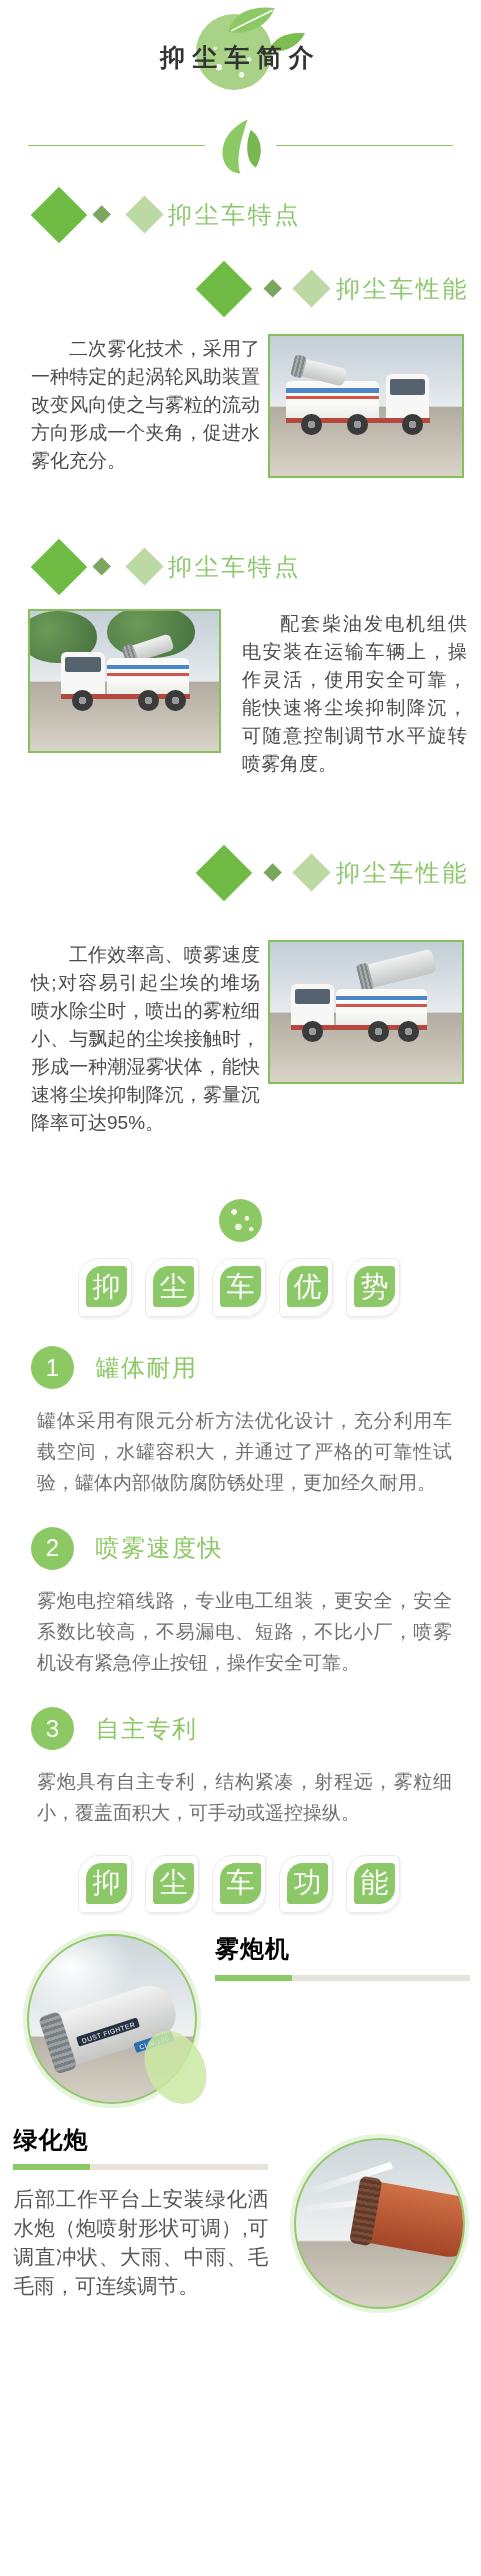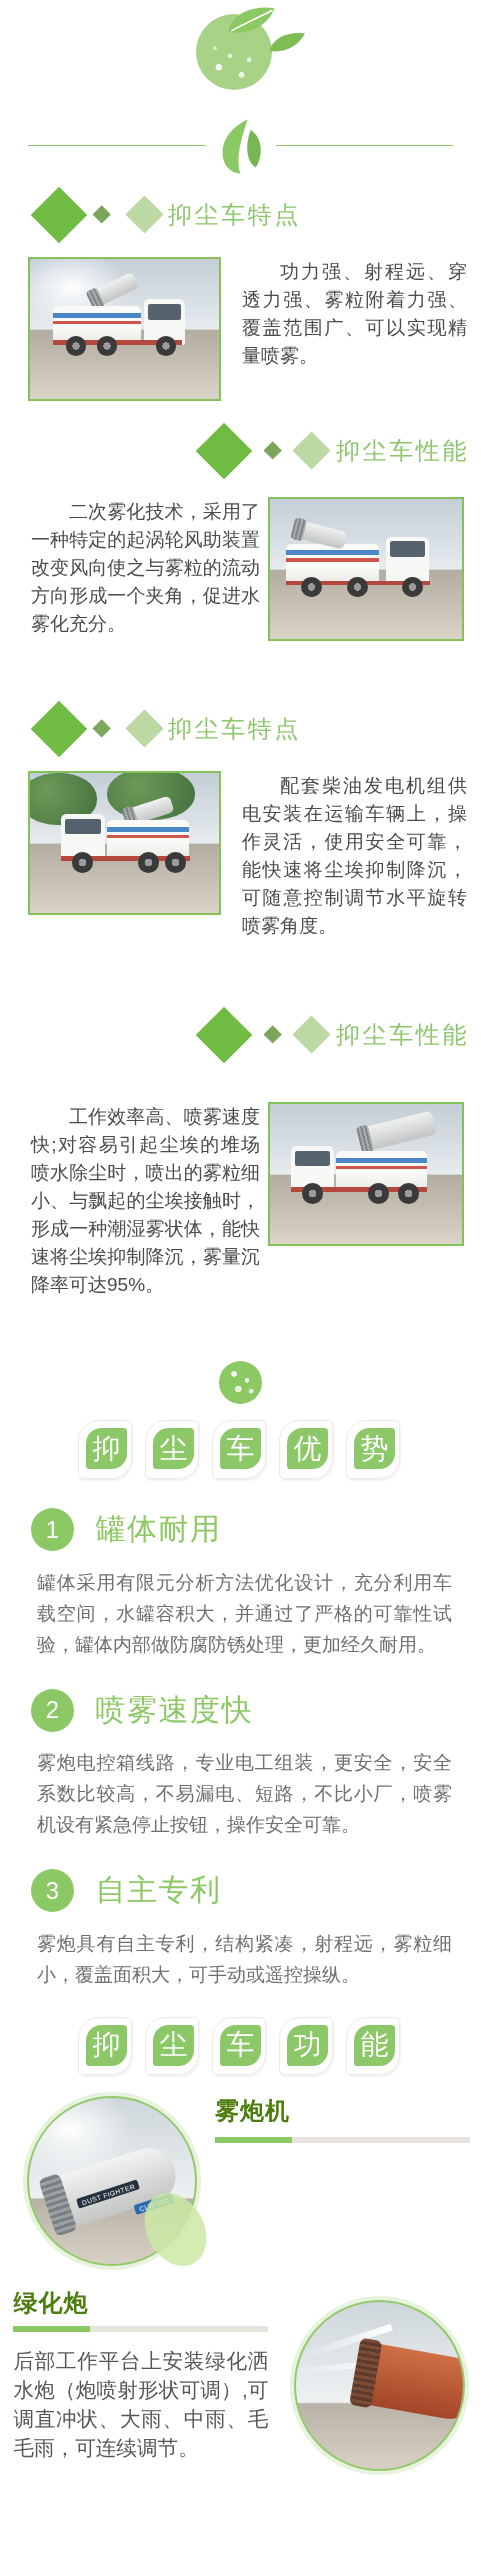--- a/index.html
+++ b/index.html
@@ -88,36 +88,36 @@
   .tiles{display:flex;justify-content:center;gap:26px;margin-top:14.4px;height:61px;align-items:center;}
   .tile{position:relative;width:41px;height:41px;background:#8dc868;border-radius:15.5px 3.6px 15.5px 3.6px;
     display:flex;align-items:center;justify-content:center;color:#fff;font-size:28px;font-weight:500;}
   .tile::before{content:"";position:absolute;left:-7.7px;top:-7.7px;right:-4.6px;bottom:-9.8px;
     border:1px solid #ebebe6;border-radius:20.6px 5.2px 20.6px 5.2px;box-shadow:1px 1.5px 2.1px rgba(0,0,0,.06);}
 
   
   .adv-head{display:flex;align-items:center;margin:29px 0 0 31px;height:43px;}
   .adv-num{width:43px;height:43px;border-radius:50%;background:#8cc863;color:#fff;font-size:24px;
     display:flex;align-items:center;justify-content:center;}
-  .adv-title{margin:0 0 0 21.6px;font-size:30px;font-weight:500;letter-spacing:1.5px;color:#8cc863;}
+  .adv-title{margin:0 0 0 21.6px;font-size:24px;font-weight:500;letter-spacing:1.5px;color:#8cc863;}
   .adv-text{margin:15.5px 29px 0 37px;font-size:19px;line-height:31px;color:#6f6f6f;text-align:justify;}
 
   
   .func{position:relative;}
   .f1{height:181px;margin-top:16.5px;}
   .f2{height:207px;margin-top:15.5px;}
   .pcwrap{position:absolute;}
   .func.img-left .pcwrap{left:27px;top:4.1px;width:170px;height:170px;}
   .func.img-right .pcwrap{left:294px;top:11.3px;width:171px;height:171px;}
   .pc{position:absolute;inset:0;border-radius:50%;border:2.6px solid #92c96a;overflow:hidden;
     box-shadow:0 0 0 4.1px rgba(146,201,106,.22);
     background:linear-gradient(180deg,#cdd6da 0%,#eef1f2 60%,#b9b2a7 61%,#d6d0c5 100%);}
   .pc-accent{position:absolute;right:-7.2px;bottom:-2.1px;width:57px;height:77px;border-radius:50%;
     background:#cbe9a4;opacity:.85;transform:rotate(-28deg);}
-  .func .ft{position:absolute;margin:0;font-size:24px;font-weight:bold;color:#4d7c0f;letter-spacing:1px;}
+  .func .ft{position:absolute;margin:0;font-size:24px;font-weight:bold;color:#000000;letter-spacing:1px;}
   .func.img-left .ft{left:215px;top:3.1px;}
   .func.img-right .ft{left:13.4px;top:-2.1px;}
   .bar{position:absolute;height:6.2px;background:#e7e3dd;}
   .func.img-left .bar{left:215px;top:45px;width:255px;}
   .func.img-right .bar{left:13.4px;top:37px;width:255px;}
   .bar::before{content:"";position:absolute;left:0;top:0;bottom:0;width:30%;background:#8cc863;}
   .func .ftx{position:absolute;margin:0;font-size:20.6px;line-height:29px;color:#565656;text-align:justify;}
   .func.img-left .ftx{left:215px;top:64px;width:256px;}
   .func.img-right .ftx{left:13.4px;top:57px;width:255px;}
   .pill{position:absolute;background:#273240;color:#fff;font-size:6.7px;letter-spacing:0.5px;
@@ -137,55 +137,41 @@
 
   <header class="hero">
     <div class="logo"></div>
     <svg class="logo-leaf1" width="52" height="33" viewBox="0 0 100 64">
       <path d="M4 54 C10 20 48 2 94 8 C80 44 40 62 4 54 Z" fill="#8cc863"></path>
       <path d="M10 52 C40 36 66 24 90 12" stroke="#ffffff" stroke-width="3" fill="none"></path>
     </svg>
     <svg class="logo-leaf2" width="38" height="24" viewBox="0 0 74 46">
       <path d="M2 40 C10 14 40 2 72 6 C60 32 28 46 2 40 Z" fill="#7dbd52"></path>
     </svg>
+    <h1 class="hero-title">抑尘车简介</h1>
   </header>
 
 
   <div class="divider">
     <span class="line"></span>
     <svg class="leaf" width="47" height="58" viewBox="0 0 46 56">
       <path d="M30 2 C13 10 3 24 6 40 C8 50 16 55 23 55 C19 44 21 28 30 2 Z" fill="#8cc863"></path>
       <path d="M33 12 C44 20 46 36 38 49 C29 44 27 28 33 12 Z" fill="#79b753"></path>
       <path d="M24 52 C24 38 27 22 30 8" stroke="#ffffff" stroke-width="2" fill="none"></path>
     </svg>
     <span class="line"></span>
   </div>
 
   <section class="sec-head pos-left">
     <span class="d d-lg"></span>
     <span class="d d-sm"></span>
     <span class="d d-md"></span>
     <h2 class="t">抑尘车特点</h2>
   </section>
 
-  <section class="feature img-left fr1">
-    <div class="photo-frame">
-      <div class="ph">
-        <i class="m" style="left:-15.5px;top:-10.3px;width:113px;height:77px;"></i>
-        <i class="can" style="left:62px;top:21.6px;width:46px;height:16.5px;transform:rotate(-26deg);"></i>
-        <i class="tank" style="left:23px;top:47px;width:88px;height:39px;"></i>
-        <i class="cab" style="left:114px;top:40px;width:41px;height:46px;"></i>
-        <i class="chas" style="left:23px;top:81px;width:129px;height:4.6px;"></i>
-        <i class="wh" style="left:36px;top:77px;width:19.6px;height:19.6px;"></i>
-        <i class="wh" style="left:67px;top:77px;width:19.6px;height:19.6px;"></i>
-        <i class="wh" style="left:126px;top:77px;width:19.6px;height:19.6px;"></i>
-      </div>
-    </div>
-    <p class="txt">功力强、射程远、穿透力强、雾粒附着力强、覆盖范围广、可以实现精量喷雾。</p>
-  </section>
 
   <section class="sec-head pos-right" style="margin-top:-3.1px;">
     <span class="d d-lg"></span>
     <span class="d d-sm"></span>
     <span class="d d-md"></span>
     <h2 class="t">抑尘车性能</h2>
   </section>
 
   <section class="feature img-right fr2">
     <div class="photo-frame">

